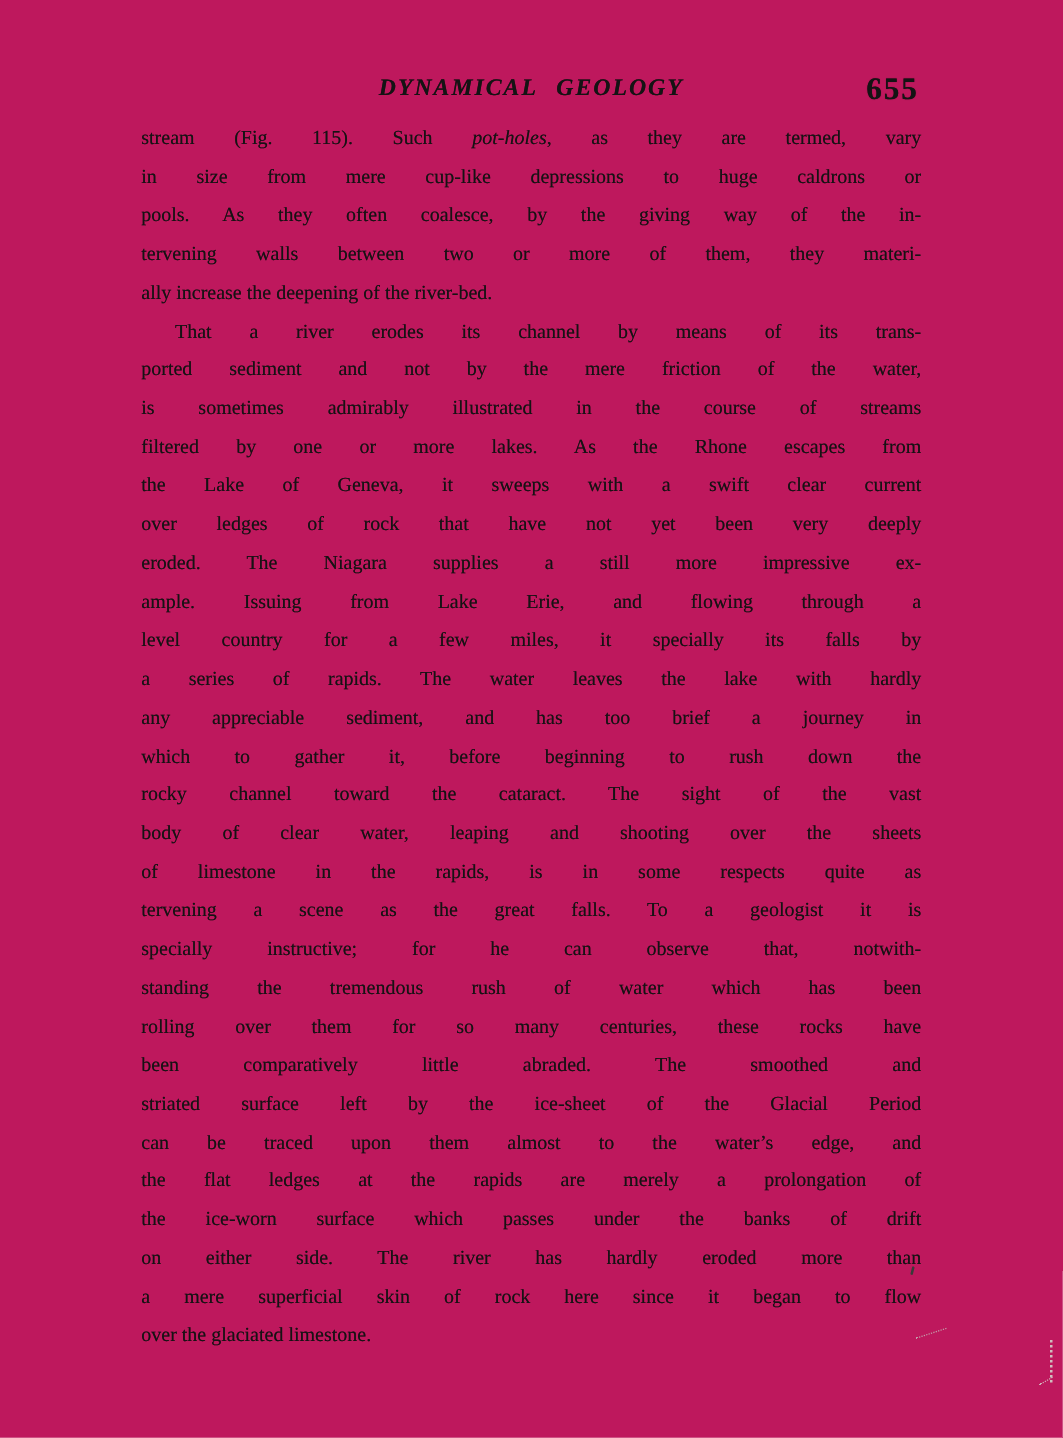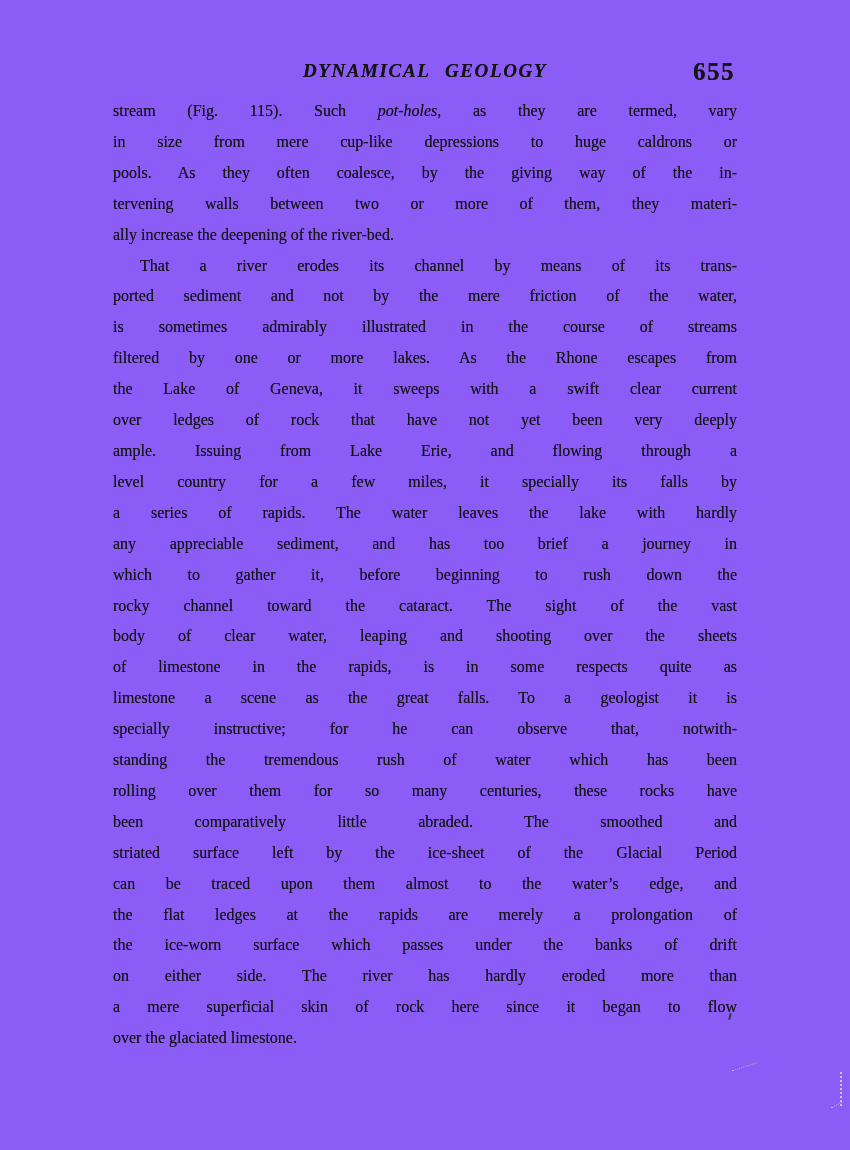--- a/index.html
+++ b/index.html
@@ -4,21 +4,21 @@
 <style>
   html, body { margin:0; padding:0; }
   body {
     width:850px; height:1150px;
     background:#ffffff;
     font-family:"Liberation Serif", serif;
   }
   .page {
     position:relative;
     width:850px; height:1150px;
-    background:#8b5cf6;
+    background:#be185d;
     color:#141414;
     overflow:hidden;
   }
   .header {
     position:absolute;
     top:58px; left:113px; width:624px; height:30px;
   }
   .running-title {
     position:absolute; left:0; right:0; top:2px;
     text-align:center;
@@ -99,29 +99,30 @@
       <div class="line end">ally increase the deepening of the river-bed.</div>
     </div>
 
     <div>
       <div class="line indent">That a river erodes its channel by means of its trans-</div>
       <div class="line">ported sediment and not by the mere friction of the water,</div>
       <div class="line">is sometimes admirably illustrated in the course of streams</div>
       <div class="line">filtered by one or more lakes.  As the Rhone escapes from</div>
       <div class="line">the Lake of Geneva, it sweeps with a swift clear current</div>
       <div class="line">over ledges of rock that have not yet been very deeply</div>
+      <div class="line">eroded.  The Niagara supplies a still more impressive ex-</div>
       <div class="line">ample.  Issuing from Lake Erie, and flowing through a</div>
       <div class="line">level country for a few miles, it specially its falls by</div>
       <div class="line">a series of rapids.  The water leaves the lake with hardly</div>
       <div class="line">any appreciable sediment, and has too brief a journey in</div>
       <div class="line">which to gather it, before beginning to rush down the</div>
       <div class="line">rocky channel toward the cataract.  The sight of the vast</div>
       <div class="line">body of clear water, leaping and shooting over the sheets</div>
       <div class="line">of limestone in the rapids, is in some respects quite as</div>
-      <div class="line">limestone a scene as the great falls.  To a geologist it is</div>
+      <div class="line">tervening a scene as the great falls.  To a geologist it is</div>
       <div class="line">specially instructive; for he can observe that, notwith-</div>
       <div class="line">standing the tremendous rush of water which has been</div>
       <div class="line">rolling over them for so many centuries, these rocks have</div>
       <div class="line">been comparatively little abraded.  The smoothed and</div>
       <div class="line">striated surface left by the ice-sheet of the Glacial Period</div>
       <div class="line">can be traced upon them almost to the water’s edge, and</div>
       <div class="line">the flat ledges at the rapids are merely a prolongation of</div>
       <div class="line">the ice-worn surface which passes under the banks of drift</div>
       <div class="line">on either side.  The river has hardly eroded more than</div>
       <div class="line">a mere superficial skin of rock here since it began to flow</div>

